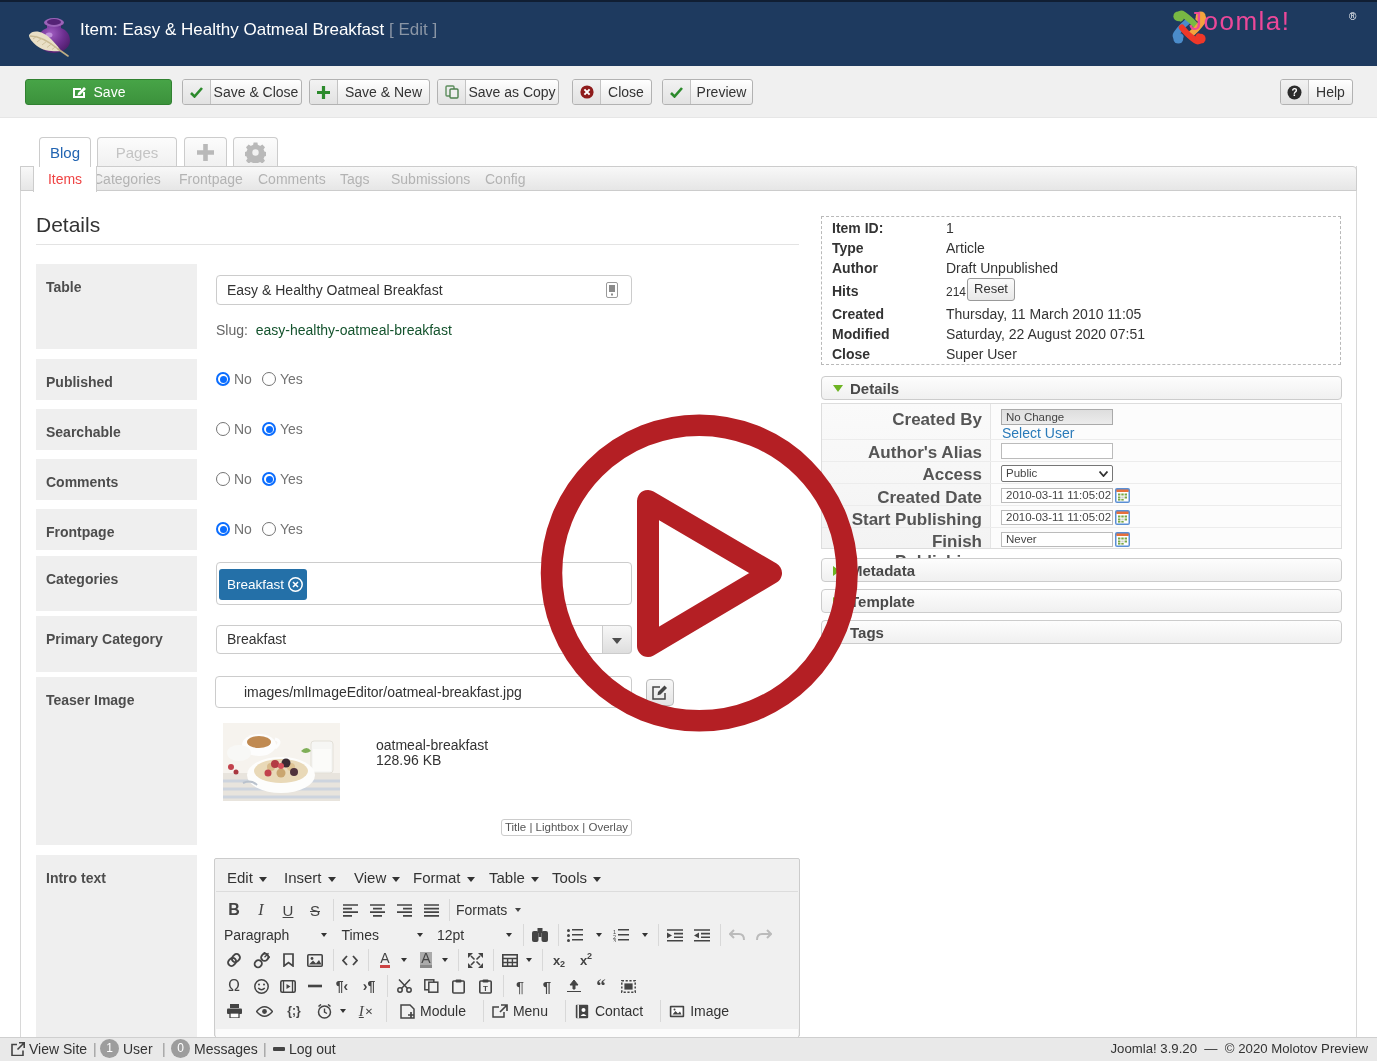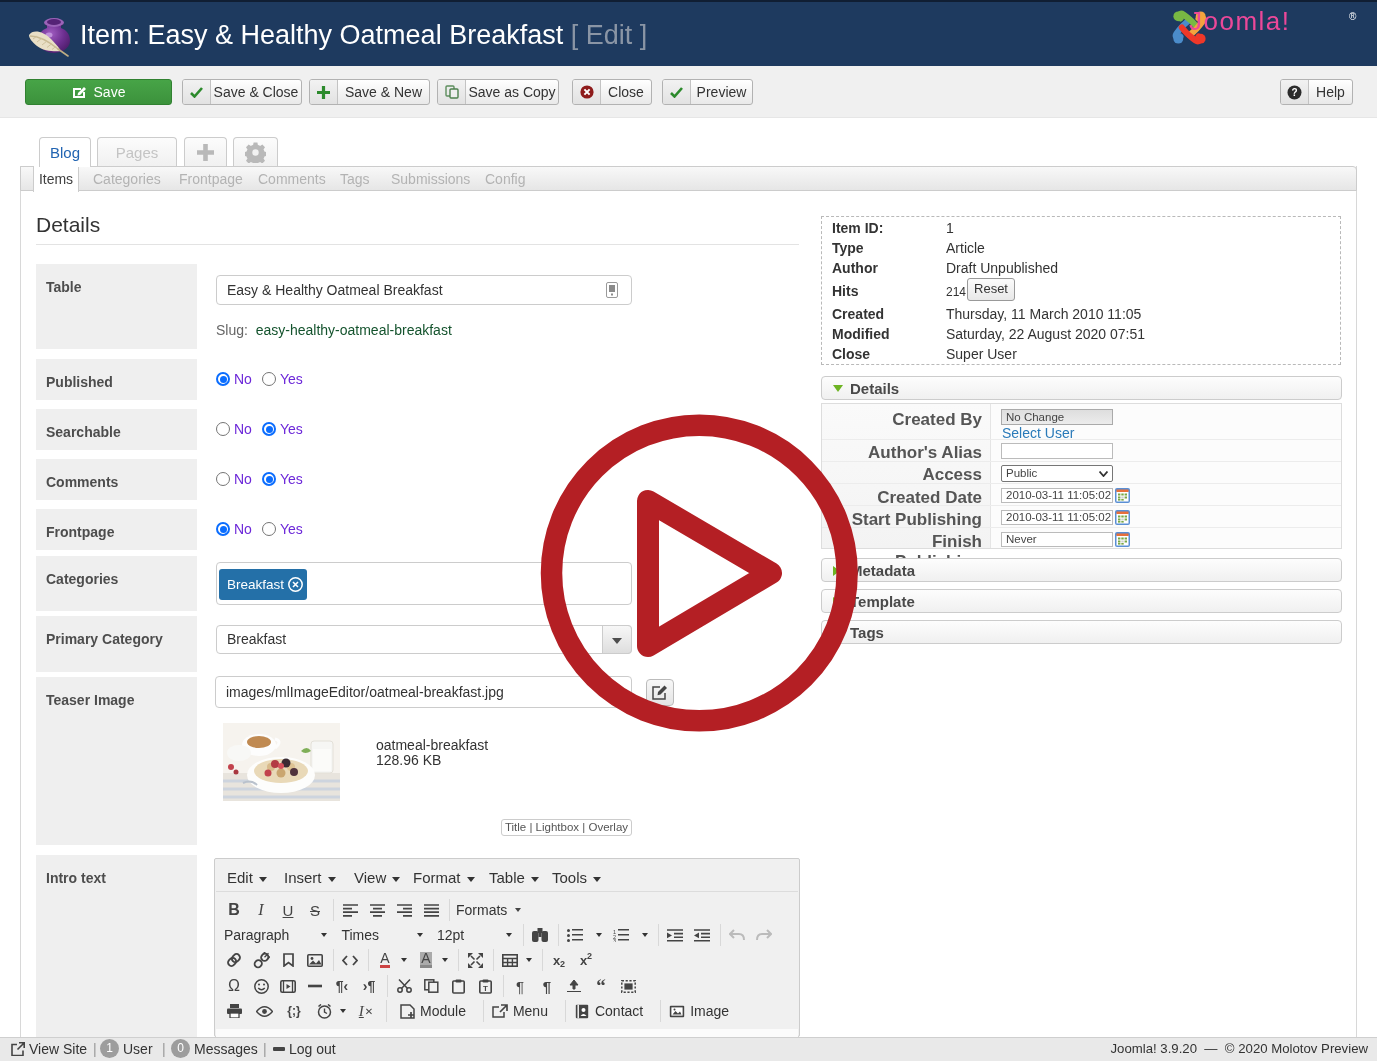--- a/index.html
+++ b/index.html
@@ -4,21 +4,21 @@
 <style>
 * { margin:0; padding:0; box-sizing:border-box; }
 html,body { width:1377px; height:1061px; overflow:hidden; background:#fff;
   font-family:"Liberation Sans", sans-serif; position:relative; }
 .abs { position:absolute; }
 svg { display:block; }
 
 
 #topline { left:0; top:0; width:1377px; height:2px; background:#101e33; }
 #header { left:0; top:2px; width:1377px; height:64px; background:#1e3a5f; }
-#htitle { left:80px; top:20px; font-size:27px; color:#fff; white-space:nowrap; }
+#htitle { left:80px; top:20px; font-size:17px; color:#fff; white-space:nowrap; }
 #htitle .edit { color:#8a95a5; }
 #logotext { left:1189px; top:6px; font-size:26px; color:#ec4899; letter-spacing:1.5px; }
 #logoreg { left:1349px; top:11px; font-size:10px; color:#fff; }
 
 
 #toolbar { left:0; top:66px; width:1377px; height:52px; background:#f0f0f0; border-bottom:1px solid #e6e6e6;}
 .tbtn { position:absolute; top:79px; height:26px; border:1px solid #b2b2b2; border-radius:3px;
   background:linear-gradient(#ffffff,#e9e9e9); font-size:14px; color:#333; display:flex; align-items:center; }
 .tbtn .ico { width:28px; height:100%; display:flex; align-items:center; justify-content:center;
   background:linear-gradient(#f2f2f2,#e2e2e2); border-right:1px solid #c3c3c3; border-radius:2px 0 0 2px;}
@@ -38,34 +38,34 @@
   font-size:15px; color:#c4c4c4; }
 #tab-blog { left:39px; width:52px; background:#fff; color:#2164b2; z-index:3;}
 #tab-pages { left:97px; width:80px; }
 #tab-plus { left:184px; width:43px; }
 #tab-gear { left:233px; width:45px; }
 
 #wrapper { left:20px; top:166px; width:1337px; height:871px; border-left:1px solid #d8d8d8; border-right:1px solid #d8d8d8; background:#fff;}
 #subnav { left:20px; top:166px; width:1337px; height:25px; background:linear-gradient(#f8f8f8,#e6e6e6);
   border:1px solid #ccc; border-radius:0 4px 0 0; }
 .sn { position:absolute; top:171px; font-size:14px; color:#b3b3b3; }
-#sn-items { left:33px; top:166px; width:46px; height:26px; background:#fff; border:1px solid #ccc; border-top:none; border-bottom:none;
-  color:#404040; font-size:14px; display:flex; align-items:center; justify-content:center; z-index:2;}
+#sn-items { left:33px; top:166px; width:64px; height:26px; background:#fff; border:1px solid #ccc; border-top:none; border-bottom:none;
+  color:#ef4444; font-size:14px; display:flex; align-items:center; justify-content:center; z-index:2;}
 
 
 #h-details { left:36px; top:213px; font-size:21px; color:#333; }
 #hr-details { left:36px; top:244px; width:763px; height:1px; background:#e3e3e3; }
 .lbl { position:absolute; left:36px; width:161px; background:#efefef; }
 .lbl span { position:absolute; left:10px; top:15px; font-size:14px; font-weight:bold; color:#4d4d4d; }
 .inp { position:absolute; border:1px solid #ccc; border-radius:4px; background:#fff; font-size:14px; color:#333; }
 .radio { position:absolute; width:14px; height:14px; border-radius:50%; background:#fff;}
 .radio.on { border:2px solid #0b6dfe; }
 .radio.on::after { content:""; position:absolute; left:1.5px; top:1.5px; width:7px; height:7px; border-radius:50%; background:#0b6dfe;}
 .radio.off { border:1.5px solid #757575; }
-.rlab { position:absolute; font-size:14px; color:#6d28d9; }
+.rlab { position:absolute; font-size:14px; color:#737373; }
 
 
 #ibox { left:821px; top:216px; width:520px; height:149px; border:1px dashed #b9b9b9; }
 .irow { position:absolute; left:832px; font-size:14px; color:#333; font-weight:bold; }
 .ival { position:absolute; left:946px; font-size:14px; color:#333; font-weight:normal; }
 .panel { position:absolute; left:821px; width:521px; height:24px; border:1px solid #ccc; border-radius:4px;
   background:linear-gradient(#fdfdfd,#f0f0f0); }
 .panel .tri { position:absolute; left:11px; top:8px; width:0; height:0; }
 .tri.down { border-left:5px solid transparent; border-right:5px solid transparent; border-top:7px solid #6eb423; }
 .tri.right { border-top:5px solid transparent; border-bottom:5px solid transparent; border-left:7px solid #6eb423; margin-top:-1px;}
@@ -280,21 +280,21 @@
       <circle cx="7.5" cy="7.5" r="6.7" fill="none" stroke="#fff" stroke-width="1.5"></circle>
       <path d="M5 5 l5 5 M10 5 l-5 5" stroke="#fff" stroke-width="1.6"></path>
     </svg>
 </div>
 
 <div class="inp" style="left:216px; top:625px; width:416px; height:29px; line-height:27px; padding-left:10px;">Breakfast</div>
 <div class="abs" style="left:602px; top:625px; width:30px; height:29px; background:linear-gradient(#f7f7f7,#dedede); border:1px solid #ccc; border-radius:0 4px 4px 0;">
   <span style="position:absolute; left:9px; top:12px; width:0; height:0; border-left:5px solid transparent; border-right:5px solid transparent; border-top:6px solid #4d4d4d;"></span>
 </div>
 
-<div class="inp" style="left:215px; top:676px; width:417px; height:32px; line-height:30px; padding-left:10px;">images/mlImageEditor/oatmeal-breakfast.jpg</div>
+<div class="inp" style="left:215px; top:676px; width:417px; height:32px; line-height:30px; padding-left:28px;">images/mlImageEditor/oatmeal-breakfast.jpg</div>
 <div class="abs" style="left:646px; top:679px; width:28px; height:27px; border:1px solid #bbb; border-radius:4px; background:linear-gradient(#f7f7f7,#e4e4e4);">
   <svg style="position:absolute; left:5px; top:5px;" width="16" height="16" viewBox="0 0 16 16">
       <path d="M13 8 v6 H1 V2 h7" fill="none" stroke="#444" stroke-width="1.5"></path>
       <path d="M6 7 L12.5 0.5 L15 3 L8.5 9.5 L5.5 10.2 z" fill="#444"></path>
     </svg>
 </div>
 
 <svg class="abs" style="left:223px; top:723px;" width="117" height="78" viewBox="0 0 117 78">
   <rect width="117" height="78" fill="#f6f3ee"></rect>
   <rect y="50" width="117" height="28" fill="#e8e4dd"></rect>

